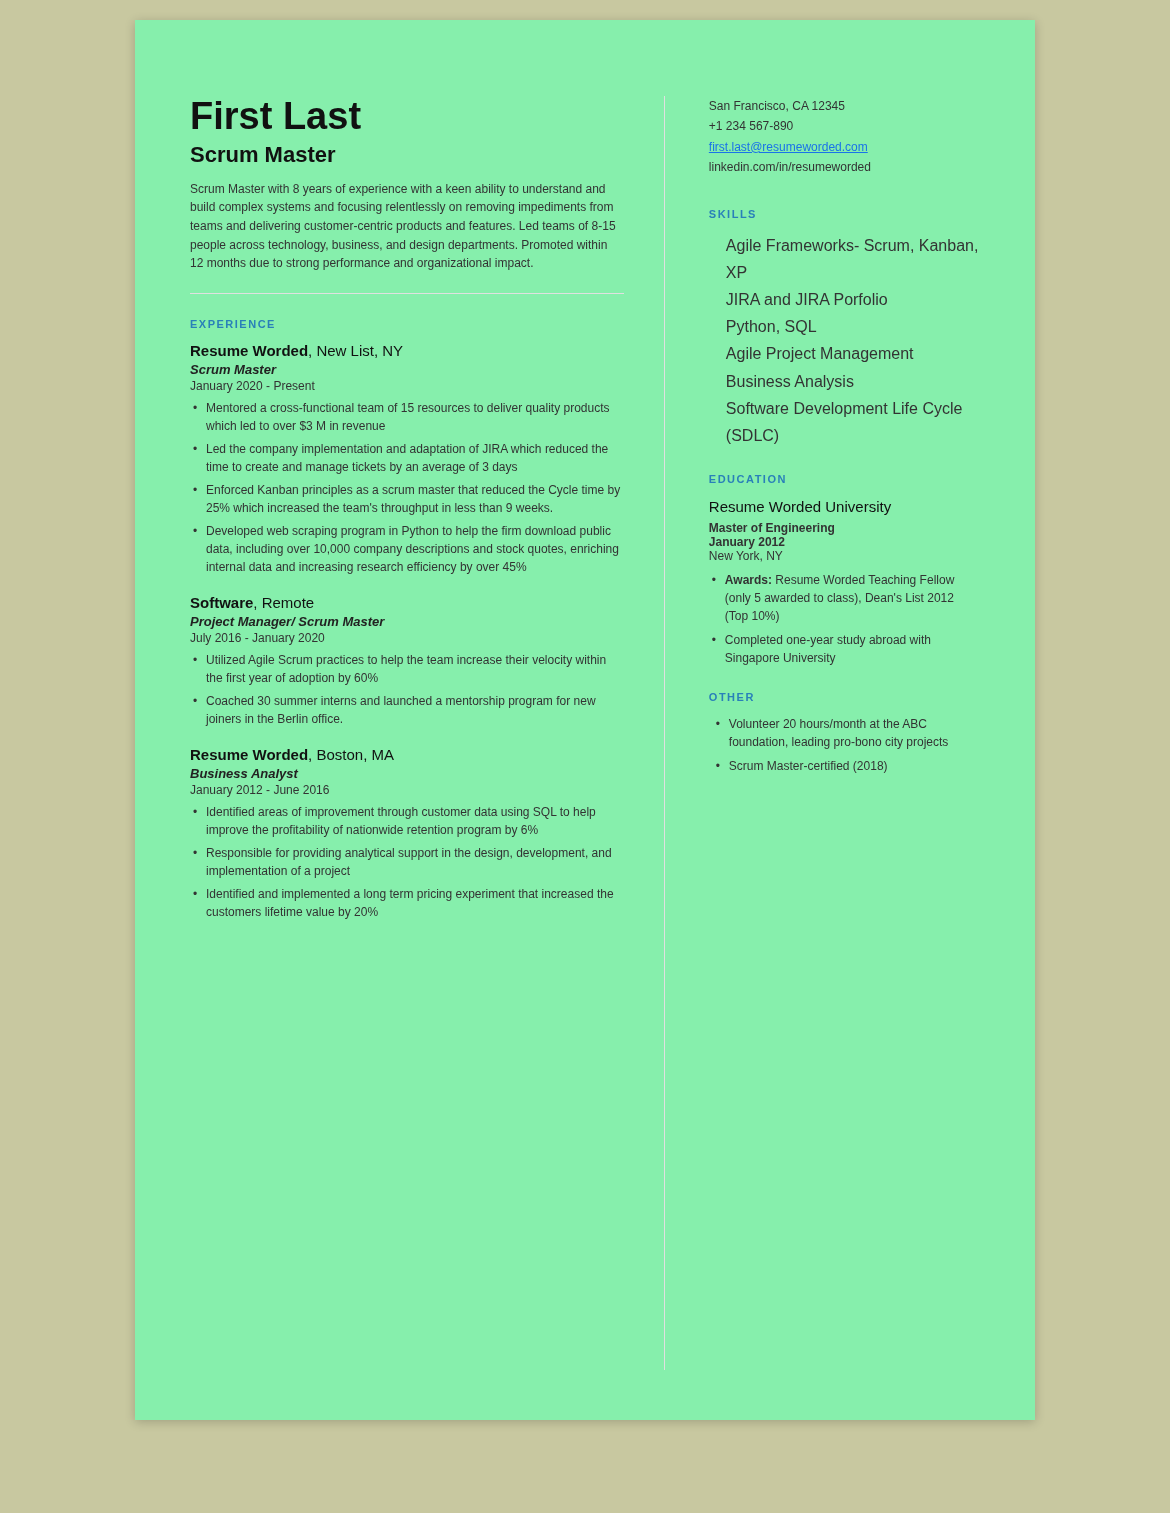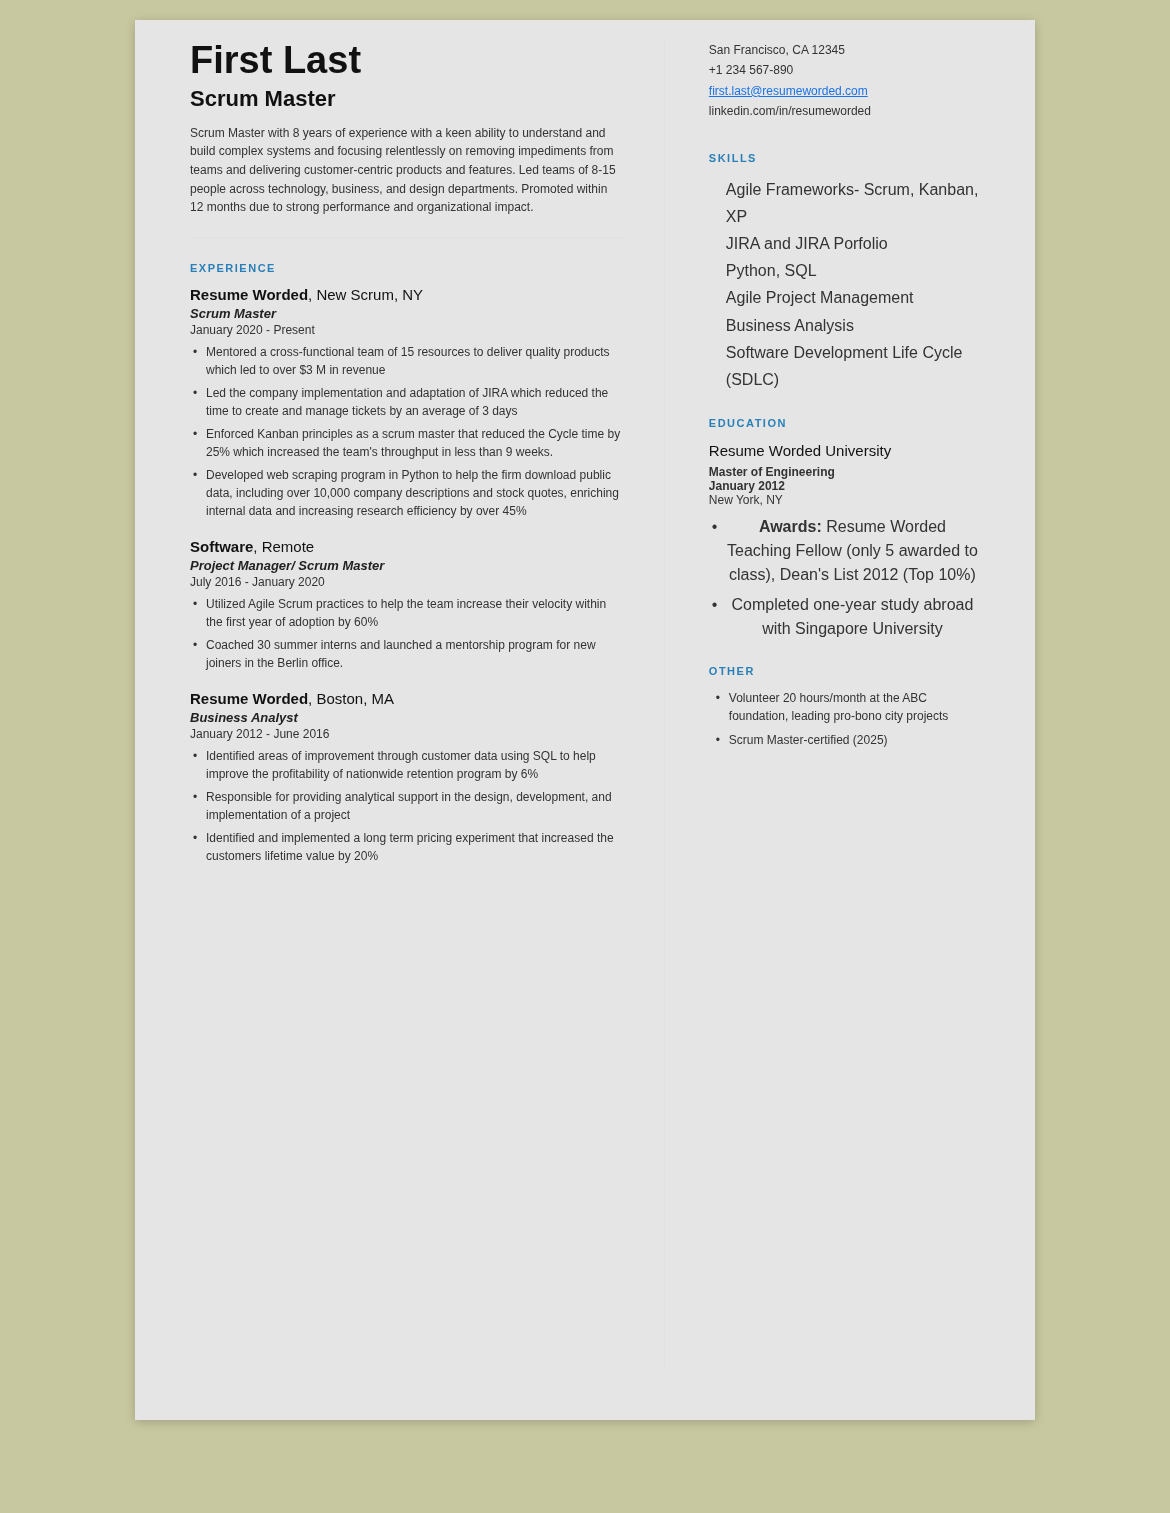--- a/index.html
+++ b/index.html
@@ -6,24 +6,24 @@
     body {
       background: #c8c8a0;
       display: flex;
       justify-content: center;
       align-items: flex-start;
       min-height: 100vh;
       padding: 20px;
       font-family: Georgia, 'Times New Roman', serif;
     }
     .resume-container {
-      background: #e5e5e5;
+      background: #86efac;
       width: 900px;
       min-height: 1400px;
-      padding: 20px 55px 50px 55px;
+      padding: 76px 55px 50px 55px;
       box-shadow: 0 2px 10px rgba(0,0,0,0.2);
       display: flex;
       flex-direction: row;
       gap: 9px;
     }
     .left-column {
       flex: 1.6;
       padding-right: 40px;
       border-right: 1px solid #e0e0e0;
     }
@@ -158,28 +158,27 @@
       color: #333;
       font-family: Arial, sans-serif;
       margin-bottom: 8px;
     }
     .edu-bullets {
       list-style: none;
       padding: 0;
       margin: 0;
     }
     .edu-bullets li {
-      font-size: 16px;
+      font-size: 12px;
       color: #333;
       font-family: Arial, sans-serif;
       line-height: 1.5;
       padding-left: 16px;
       position: relative;
       margin-bottom: 6px;
-      text-align: center;
     }
     .edu-bullets li::before {
       content: '•';
       position: absolute;
       left: 3px;
       color: #333;
     }
     .bold-inline {
       font-weight: 700;
     }
@@ -225,21 +224,21 @@
       <div class="header-title">Scrum Master</div>
       <div class="header-summary">Scrum Master with 8 years of experience with a keen ability to understand and build complex systems and focusing relentlessly on removing impediments from teams and delivering customer-centric products and features. Led teams of 8-15 people across technology, business, and design departments. Promoted within 12 months due to strong performance and organizational impact.</div>
     </div>
 
     <div class="divider"></div>
 
     <div class="section-header">EXPERIENCE</div>
 
     <div class="exp-block">
       <div>
-        <span class="exp-company">Resume Worded</span><span class="exp-company exp-company-normal">, New Scrum, NY</span>
+        <span class="exp-company">Resume Worded</span><span class="exp-company exp-company-normal">, New List, NY</span>
       </div>
       <div class="exp-role">Scrum Master</div>
       <div class="exp-dates">January 2020 - Present</div>
       <ul class="exp-bullets">
         <li>Mentored a cross-functional team of 15 resources to deliver quality products which led to over $3 M in revenue</li>
         <li>Led the company implementation and adaptation of JIRA which reduced the time to create and manage tickets by an average of 3 days</li>
         <li>Enforced Kanban principles as a scrum master that reduced the Cycle time by 25% which increased the team's throughput in less than 9 weeks.</li>
         <li>Developed web scraping program in Python to help the firm download public data, including over 10,000 company descriptions and stock quotes, enriching internal data and increasing research efficiency by over 45%</li>
       </ul>
     </div>
@@ -299,16 +298,16 @@
         <span class="bold-inline">Awards:</span><span> Resume Worded Teaching Fellow (only 5 awarded to class), Dean's List 2012 (Top 10%)</span>
       </li>
       <li>
         <span>Completed one-year study abroad with Singapore University</span>
       </li>
     </ul>
 
     <div class="section-header">OTHER</div>
     <ul class="other-bullets">
       <li>Volunteer 20 hours/month at the ABC foundation, leading pro-bono city projects</li>
-      <li>Scrum Master-certified (2025)</li>
+      <li>Scrum Master-certified (2018)</li>
     </ul>
   </div>
 </div>
 
 </body></html>

